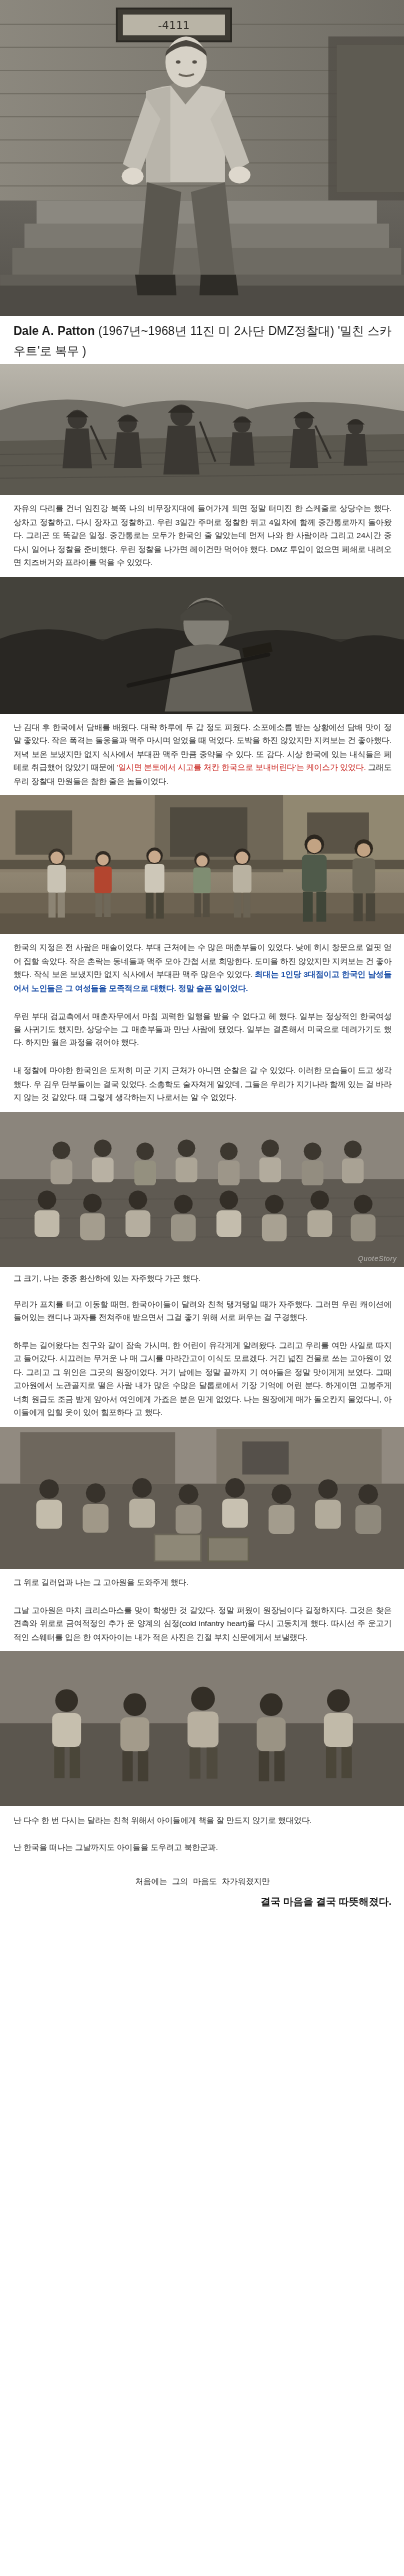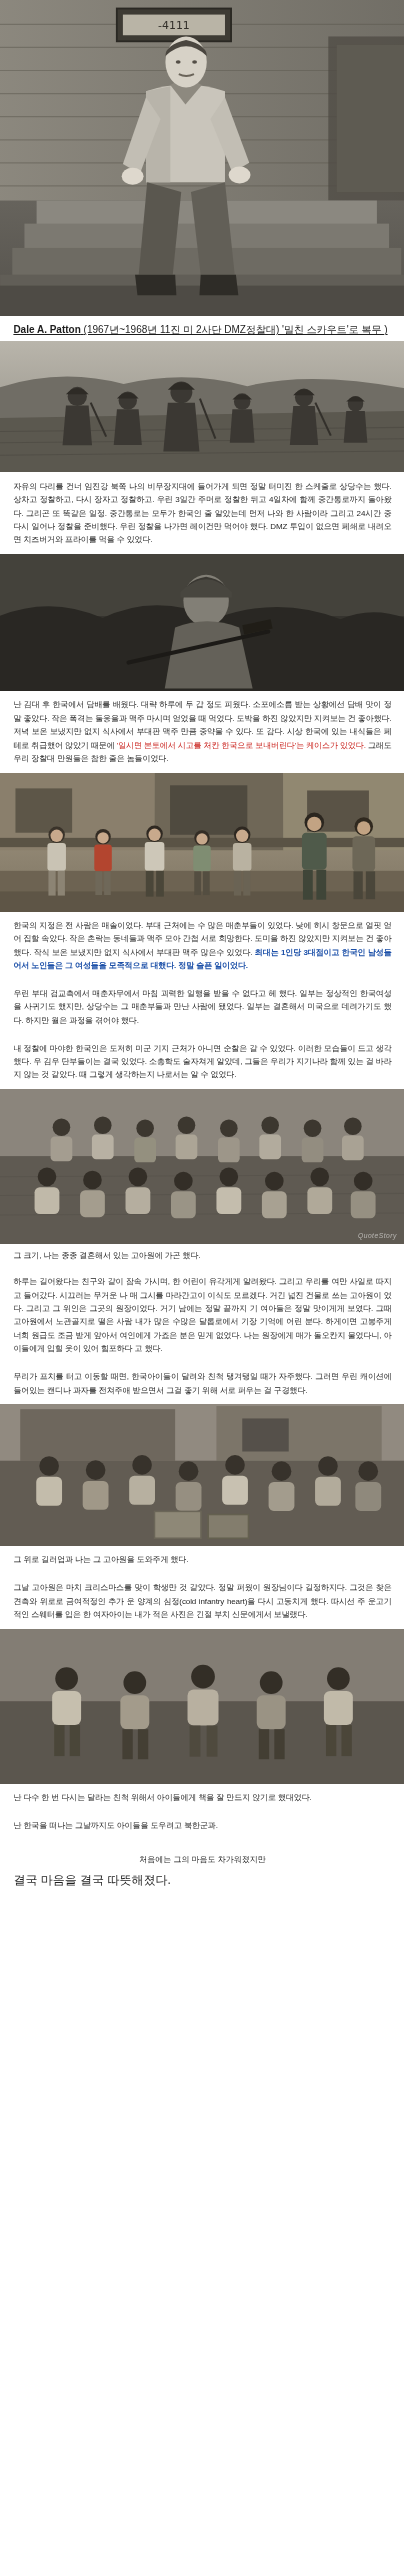--- a/index.html
+++ b/index.html
@@ -26,25 +26,24 @@
     display: block;
     position: relative;
     overflow: hidden;
     background: #6b6b66;
   }
   .photo svg { display: block; width: 100%; height: 100%; }
 
   
   .caption {
     padding: 6.2px 13.4px 3.1px 13.4px;
-    font-size: 10px;
+    font-size: 12px;
     line-height: 1.62;
     color: #1d1d1d;
     text-align: justify;
-    text-decoration: underline;
   }
   .caption-strong { font-weight: bold; }
 
   
   .para {
     padding: 7.2px 13.4px 7.2px 13.4px;
     font-size: 8px;
     line-height: 1.68;
     color: #1f1f1f;
     text-align: justify;
@@ -53,27 +52,28 @@
   .para.tight { padding-top: 5.2px; padding-bottom: 5.2px; }
   .hl-red { color: #c9201b; font-weight: normal; }
   .hl-blue { color: #1b4fa8; font-weight: bold; }
 
   .closing {
     padding: 13.4px 13.4px 3.1px 13.4px;
     font-size: 8px;
     line-height: 1.7;
     text-align: center;
     color: #1f1f1f;
+    font-family: Liberation Mono, monospace;
   }
   .closing-last {
     padding: 1px 13.4px 20.6px 13.4px;
-    font-size: 12px;
+    font-size: 10px;
     line-height: 1.7;
-    text-align: left;
-    font-weight: normal;
+    text-align: right;
+    font-weight: bold;
     color: #1f1f1f;
   }
   .watermark {
     position: absolute;
     right: 8.2px;
     bottom: 5.2px;
     color: rgba(255,255,255,0.55);
     font-size: 6.7px;
     font-style: italic;
     letter-spacing: 0.5px;
@@ -428,25 +428,25 @@
           <g transform="translate(704,178)">
               <circle cx="0" cy="0" r="18"></circle>
               <rect x="-24" y="20" width="48" height="52" rx="10" fill="#969082"></rect>
             </g>
         </g>
       </g>
     </svg>
     <div class="watermark">QuoteStory</div>
   </div>
 
-  <div class="para tight">그 크기, 나는 종종 결혼해서 있는 고아원에 가곤 했다.</div>
+  <div class="para tight">그 크기, 나는 종종 환산하에 있는 자주했다 가곤 했다.</div>
+
+  <div class="para">무리가 프치를 터고 이동할 때면, 한국아이들이 달려와 친척 탱겨탱일 때가 자주했다. 그러면 우린 캐이션에 들어있는 캔디나 과자를 전쳐주애 받으면서 그걸 좋기 위해 서로 퍼우는 걸 구경했다.</div>
 
   <div class="para">하루는 길어왔다는 친구와 같이 잠속 가시며, 한 어린이 유각게게 알려왔다. 그리고 우리를 여만 사일로 따지고 들어갔다. 시끄러는 무거운 나 매 그시를 마라간고이 이식도 모르겠다. 거긴 넓진 건물로 쓰는 고아원이 었다. 그리고 그 위인은 그곳의 원장이었다. 거기 남에는 정말 끝까지 기 여아들은 정말 맛이게게 보였다. 그때 고아원에서 노관골지로 떨은 사람 내가 많은 수많은 달롭로에서 기장 기억에 어린 분다. 하게이면 고봉주게 너희 원급도 조금 받게 앞아서 여인에게 가죠은 분은 믿게 없었다. 나는 원장에게 매가 돌오칸지 물었다니, 아이들에게 입힐 옷이 있어 힘포하다 고 했다.</div>
-
-  <div class="para">무리가 프치를 터고 이동할 때면, 한국아이들이 달려와 친척 탱겨탱일 때가 자주했다. 그러면 우린 캐이션에 들어있는 캔디나 과자를 전쳐주애 받으면서 그걸 좋기 위해 서로 퍼우는 걸 구경했다.</div>
 
   <div class="photo" style="height:142px;">
     <svg viewBox="0 0 786 275" preserveAspectRatio="xMidYMid slice" aria-hidden="true">
       <rect width="786" height="275" fill="#7a736a"></rect>
       <rect x="0" y="0" width="786" height="110" fill="#918a80"></rect>
 
       <rect x="40" y="10" width="300" height="100" fill="#6e675d"></rect>
       <rect x="420" y="4" width="320" height="106" fill="#7c7569"></rect>
       <rect x="470" y="28" width="90" height="64" fill="#55504a"></rect>
 

